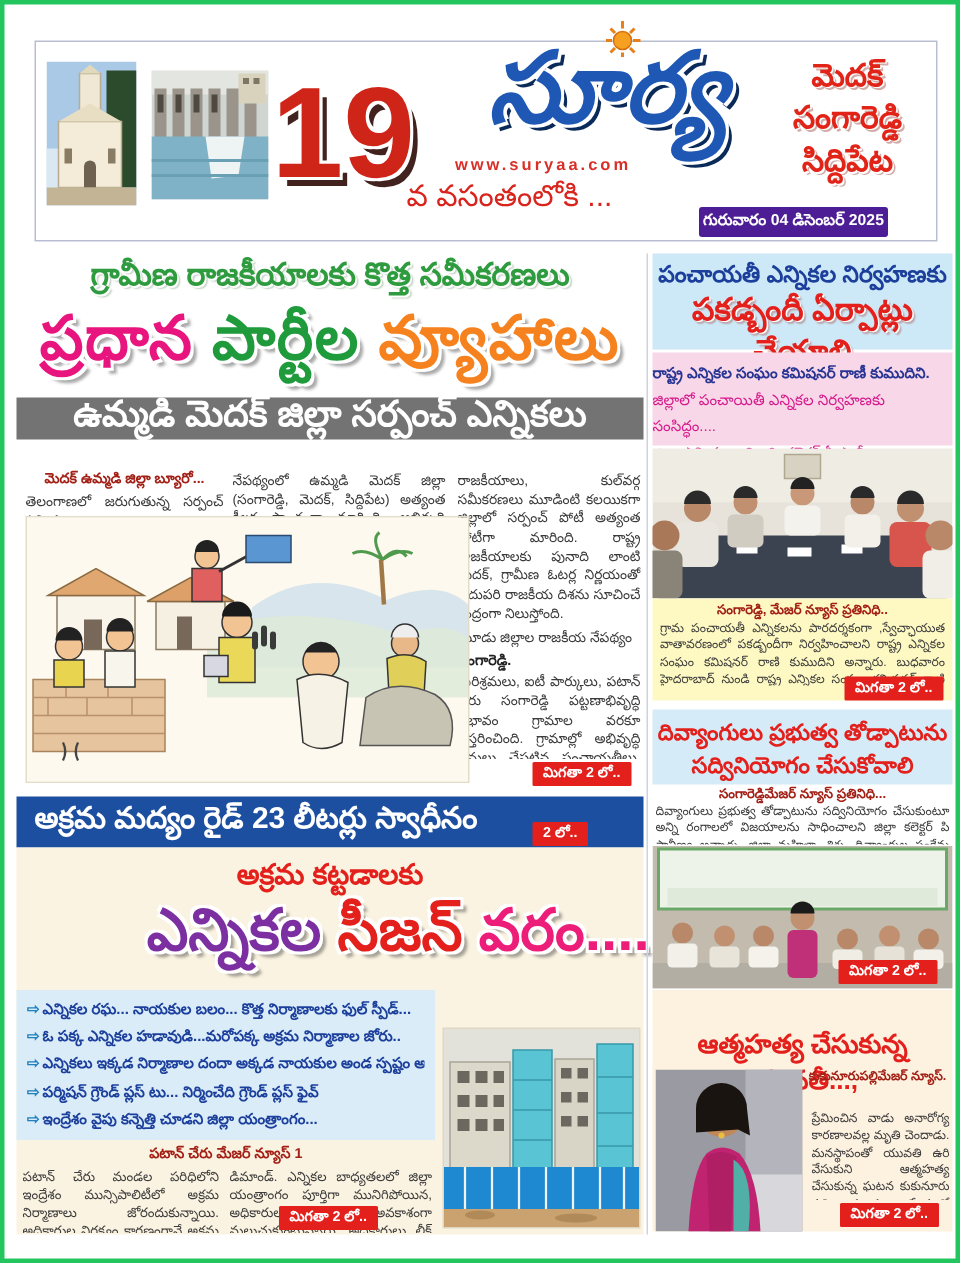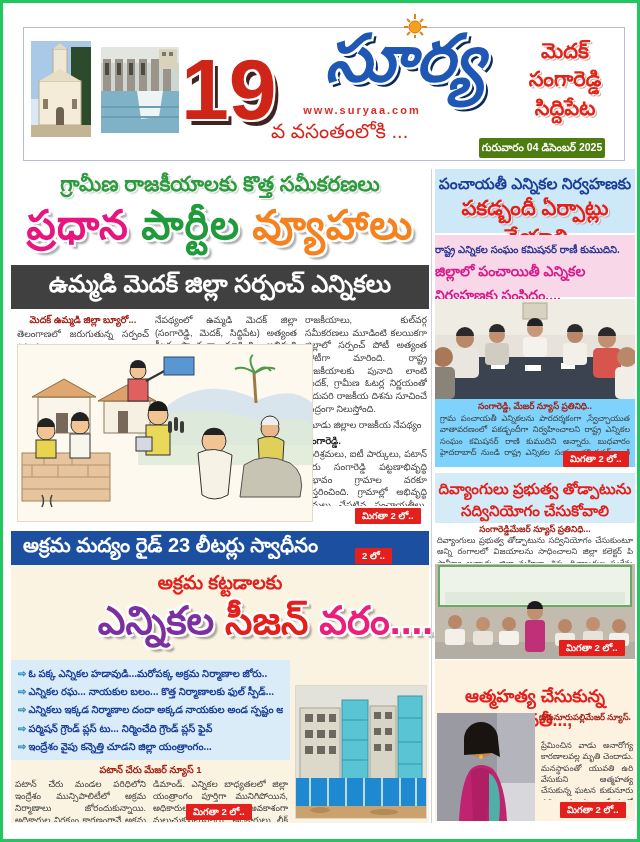--- a/index.html
+++ b/index.html
@@ -18,30 +18,30 @@
 .m-dam{left:98px;top:44px;width:78px;height:86px}
 .m-19{left:178px;top:46px;font-size:86px;line-height:.95;font-weight:900;color:#cf2418;
   text-shadow:-2px -2px 0 #fff,2px -2px 0 #fff,-2px 2px 0 #fff,2px 2px 0 #fff,5px 6px 0 rgba(45,10,5,.9)}
 .m-suffix{left:268px;top:117px;font-size:20px;font-weight:normal;color:#d8241c}
 .m-logo{left:282px;top:22px;width:240px;text-align:center;font-size:66px;line-height:1;font-weight:900;font-style:italic;color:#1e58b4;
   text-shadow:-2px -2px 0 #fff,2px -2px 0 #fff,-2px 2px 0 #fff,2px 2px 0 #fff,4px 4px 0 #0a2a5a}
 .m-sun{left:398px;top:10px;width:28px;height:26px}
 .m-web{left:284px;top:101px;width:150px;text-align:center;font-size:11px;font-weight:bold;letter-spacing:2px;color:#d83028}
 .m-regions{left:506px;top:34px;width:112px;text-align:center;font-size:21px;line-height:1.35;font-weight:900;color:#e22418;
   text-shadow:1px 1px 0 #fff,2px 2px 0 rgba(120,20,10,.35)}
-.m-date{left:476px;top:135px;width:126px;height:20px;background:#4d7c0f;color:#fff;font-size:10.5px;font-weight:bold;
+.m-date{left:463px;top:135px;width:126px;height:20px;background:#4c1d95;color:#fff;font-size:10.5px;font-weight:bold;
   display:flex;align-items:center;justify-content:center;border-radius:2px}
 
 
 .lead-kicker{left:8px;top:169px;width:418px;text-align:center;font-size:21px;font-weight:900;color:#2e9b3e;
   text-shadow:1px 1px 0 #fff,2px 2px 1px rgba(20,80,20,.25)}
 .lead-hl{left:8px;top:193px;width:418px;text-align:center;font-size:41px;line-height:1.45;font-weight:900;letter-spacing:1px}
 .hl-o{text-shadow:-2px -2px 0 #fff,2px -2px 0 #fff,-2px 2px 0 #fff,2px 2px 0 #fff,4px 4px 2px rgba(40,40,40,.4)}
 .hl-pink{color:#e8157e}.hl-green{color:#1f9b3c}.hl-orange{color:#f5821f}
-.lead-banner{left:8px;top:262px;width:418px;height:44px;background:#404040;color:#fff;font-size:24px;font-weight:bold;
+.lead-banner{left:8px;top:262px;width:418px;height:28px;background:#737373;color:#fff;font-size:24px;font-weight:bold;
   display:flex;align-items:center;justify-content:center}
 .lead-byline{left:14px;top:311px;width:132px}
 .lead-col1{left:14px;top:325px;width:132px;height:16px}
 .lead-col2{left:152px;top:311px;width:142px;height:30px}
 .lead-col3{left:302px;top:311px;width:122px;height:192px}
 .cartoon{left:14px;top:341px;width:296px;height:178px;border:1px solid #e4dcc8}
 .lead-badge{left:352px;top:505px}
 
 
 .liq-banner{left:8px;top:528px;width:418px;height:34px;background:#1d4fa0;color:#fff;font-size:20px;font-weight:bold;
@@ -64,23 +64,23 @@
 
 
 .vdiv{left:428px;top:166px;width:1px;height:654px;background:#ccd2e0}
 
 
 .p-hlbox{left:432px;top:166px;width:200px;height:64px;background:#cde8f6;text-align:center;padding-top:6px}
 .p-hl1{font-size:15.5px;font-weight:bold;color:#1c3f9c}
 .p-hl2{font-size:21px;font-weight:900;color:#e3201c;text-shadow:1px 1px 0 #fff,2px 2px 1px rgba(150,20,10,.3)}
 .p-pink{left:432px;top:232px;width:200px;height:62px;background:#f8d8e8;padding:6px 0}
 .p-pink .l1{font-size:10px;font-weight:bold;color:#283593;line-height:1.75}
-.p-pink .l2{font-size:14px;font-weight:bold;color:#d6198c;line-height:1.75}
+.p-pink .l2{font-size:10px;font-weight:normal;color:#d6198c;line-height:1.75}
 .meeting{left:432px;top:296px;width:200px;height:100px}
-.p-low{left:432px;top:396px;width:200px;height:68px;background:#7dd3fc;padding:2px 5px}
+.p-low{left:432px;top:396px;width:200px;height:68px;background:#fef9c3;padding:2px 5px}
 .p-cap{font-size:8.8px}
 .p-body{font-size:8.2px;height:44px}
 .p-badge{left:560px;top:448px}
 
 
 .d-hlbox{left:432px;top:470px;width:200px;height:50px;background:#d5ecf8;text-align:center;padding-top:5px}
 .d-hl{font-size:15px;font-weight:bold;color:#e3201c;line-height:1.45}
 .d-byline{left:432px;top:521px;width:200px;font-size:8.8px}
 .d-body{left:434px;top:532px;width:196px;height:28px;font-size:8.2px}
 .event{left:432px;top:561px;width:200px;height:95px}
@@ -270,22 +270,22 @@
   <div class="abs cream"></div>
   <div class="abs sea-kicker">అక్రమ కట్టడాలకు</div>
 
   <div class="abs sea-hl">
     <span class="hl-o sh-purple">ఎన్నికల</span>
     <span class="hl-o sh-red">సీజన్</span>
     <span class="hl-o sh-pink">వరం.....</span>
   </div>
 
   <div class="abs bullets">
+    <div><span class="arr">⇨</span><span>ఎన్నికల రఘ... నాయకుల బలం... కొత్త నిర్మాణాలకు ఫుల్ స్పీడ్...</span></div>
     <div><span class="arr">⇨</span><span>ఓ పక్క ఎన్నికల హడావుడి...మరోపక్క అక్రమ నిర్మాణాల జోరు..</span></div>
-    <div><span class="arr">⇨</span><span>ఎన్నికల రఘ... నాయకుల బలం... కొత్త నిర్మాణాలకు ఫుల్ స్పీడ్...</span></div>
     <div><span class="arr">⇨</span><span>ఎన్నికలు ఇక్కడ నిర్మాణాల దందా అక్కడ నాయకుల అండ స్పష్టం అవుతుంది..</span></div>
     <div><span class="arr">⇨</span><span>పర్మిషన్ గ్రౌండ్ ప్లస్ టు... నిర్మించేది గ్రౌండ్ ప్లస్ ఫైవ్</span></div>
     <div><span class="arr">⇨</span><span>ఇంద్రేశం వైపు కన్నెత్తి చూడని జిల్లా యంత్రాంగం...</span></div>
   </div>
 
   <div class="abs byline sea-byline">పటాన్ చేరు మేజర్ న్యూస్ 1</div>
   <div class="abs body-txt sea-col1">పటాన్ చేరు మండల పరిధిలోని ఇంద్రేశం మున్సిపాలిటీలో అక్రమ నిర్మాణాలు జోరందుకున్నాయి. అధికారుల నిర్లక్ష్యం కారణంగానే అక్రమ కట్టడాలు నిలువెత్తుగా దర్శనమిస్తున్నవి. టౌన్ ప్లానింగ్ విభాగం చర్యలు తీసుకోవాలంటూ ఇంద్రేశం గ్రామ ప్రజలు</div>
   <div class="abs body-txt sea-col2">డిమాండ్. ఎన్నికల బాధ్యతలలో జిల్లా యంత్రాంగం పూర్తిగా మునిగిపోయిన, అధికారుల దృష్టి నిర్లక్ష్యం అవకాశంగా మలుచుకుంటున్నారు. అధికారులు లీక్ షెడ్యూల్ కారణంగా ఫీల్డ్ ఇన్స్పెక్షన్ తగ్గిపోవడం నిర్మా దందాలకు వెసులు అయింది. అనుమతులు</div>
   <div class="badge sea-badge">మిగతా 2 లో..</div>
 

